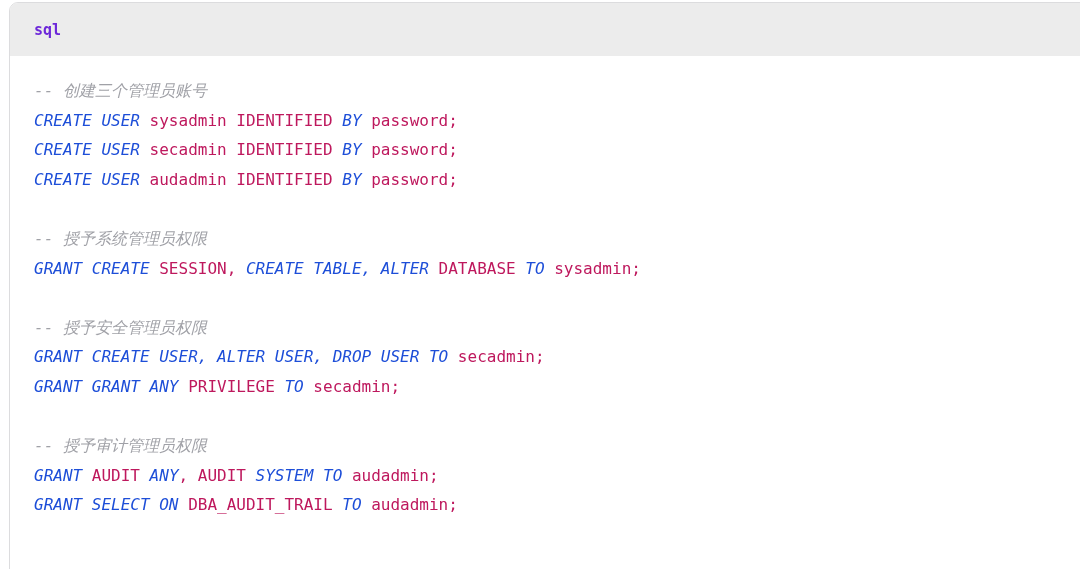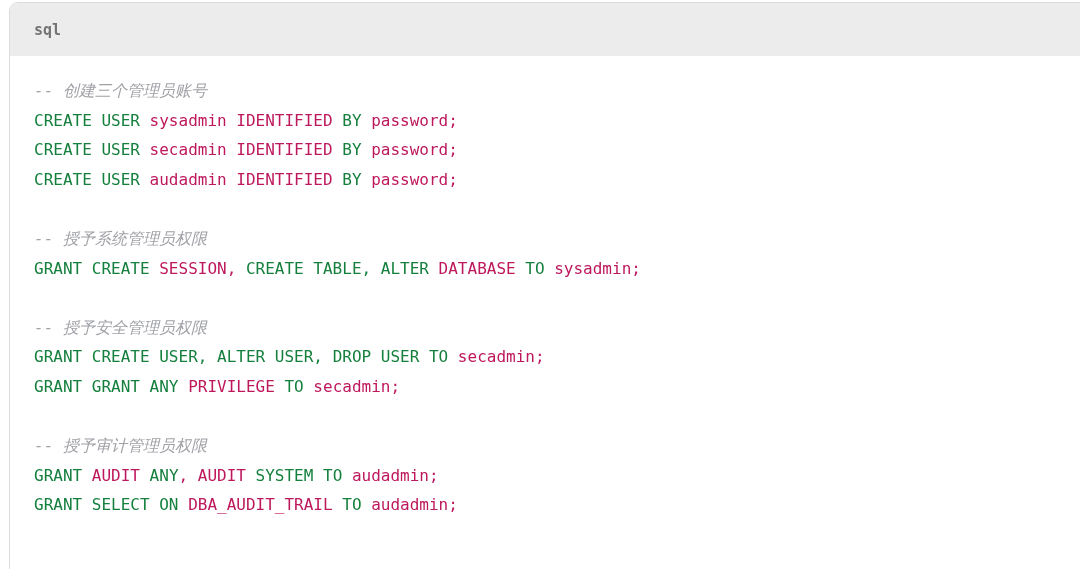--- a/index.html
+++ b/index.html
@@ -27,34 +27,34 @@
     background: #ececec;
     border-radius: 8px 8px 0 0;
     display: flex;
     align-items: center;
     padding: 0 24px;
   }
   .code-panel__lang {
     font-family: "DejaVu Sans Mono", "Liberation Mono", monospace;
     font-size: 15px;
     font-weight: 700;
-    color: #737373;
+    color: #6d28d9;
   }
   .code-panel__code {
     margin: 0;
     padding: 20px 24px 24px 24px;
     font-family: "DejaVu Sans Mono", "Liberation Mono", monospace;
     font-size: 16px;
     line-height: 29.6px;
     color: #383a42;
     white-space: pre;
   }
   .code-line { min-height: 29.6px; }
   .tok-plain   { color: #be185d; }
-  .tok-keyword { color: #15803d; }
+  .tok-keyword { color: #1d4ed8; font-style: italic; }
   .tok-comment { color: #a0a1a7; font-style: italic; }
 </style>
 </head>
 <body>
 
 <div class="code-panel">
   <div class="code-panel__header">
     <span class="code-panel__lang">sql</span>
   </div>
   <pre class="code-panel__code"><div class="code-line"><span class="tok-comment">-- 创建三个管理员账号</span></div><div class="code-line"><span class="tok-keyword">CREATE USER</span><span class="tok-plain"> sysadmin IDENTIFIED </span><span class="tok-keyword">BY</span><span class="tok-plain"> password;</span></div><div class="code-line"><span class="tok-keyword">CREATE USER</span><span class="tok-plain"> secadmin IDENTIFIED </span><span class="tok-keyword">BY</span><span class="tok-plain"> password;</span></div><div class="code-line"><span class="tok-keyword">CREATE USER</span><span class="tok-plain"> audadmin IDENTIFIED </span><span class="tok-keyword">BY</span><span class="tok-plain"> password;</span></div><div class="code-line"></div><div class="code-line"><span class="tok-comment">-- 授予系统管理员权限</span></div><div class="code-line"><span class="tok-keyword">GRANT CREATE</span><span class="tok-plain"> SESSION, </span><span class="tok-keyword">CREATE TABLE,</span><span class="tok-plain"> </span><span class="tok-keyword">ALTER</span><span class="tok-plain"> DATABASE </span><span class="tok-keyword">TO</span><span class="tok-plain"> sysadmin;</span></div><div class="code-line"></div><div class="code-line"><span class="tok-comment">-- 授予安全管理员权限</span></div><div class="code-line"><span class="tok-keyword">GRANT CREATE USER,</span><span class="tok-plain"> </span><span class="tok-keyword">ALTER USER,</span><span class="tok-plain"> </span><span class="tok-keyword">DROP USER TO</span><span class="tok-plain"> secadmin;</span></div><div class="code-line"><span class="tok-keyword">GRANT GRANT ANY</span><span class="tok-plain"> PRIVILEGE </span><span class="tok-keyword">TO</span><span class="tok-plain"> secadmin;</span></div><div class="code-line"></div><div class="code-line"><span class="tok-comment">-- 授予审计管理员权限</span></div><div class="code-line"><span class="tok-keyword">GRANT</span><span class="tok-plain"> AUDIT </span><span class="tok-keyword">ANY</span><span class="tok-plain">, AUDIT </span><span class="tok-keyword">SYSTEM TO</span><span class="tok-plain"> audadmin;</span></div><div class="code-line"><span class="tok-keyword">GRANT SELECT ON</span><span class="tok-plain"> DBA_AUDIT_TRAIL </span><span class="tok-keyword">TO</span><span class="tok-plain"> audadmin;</span></div></pre>

